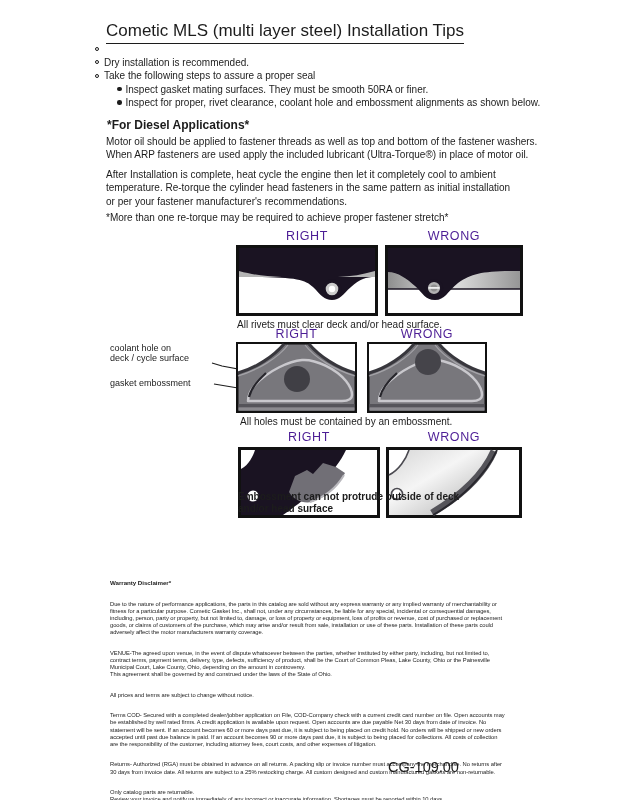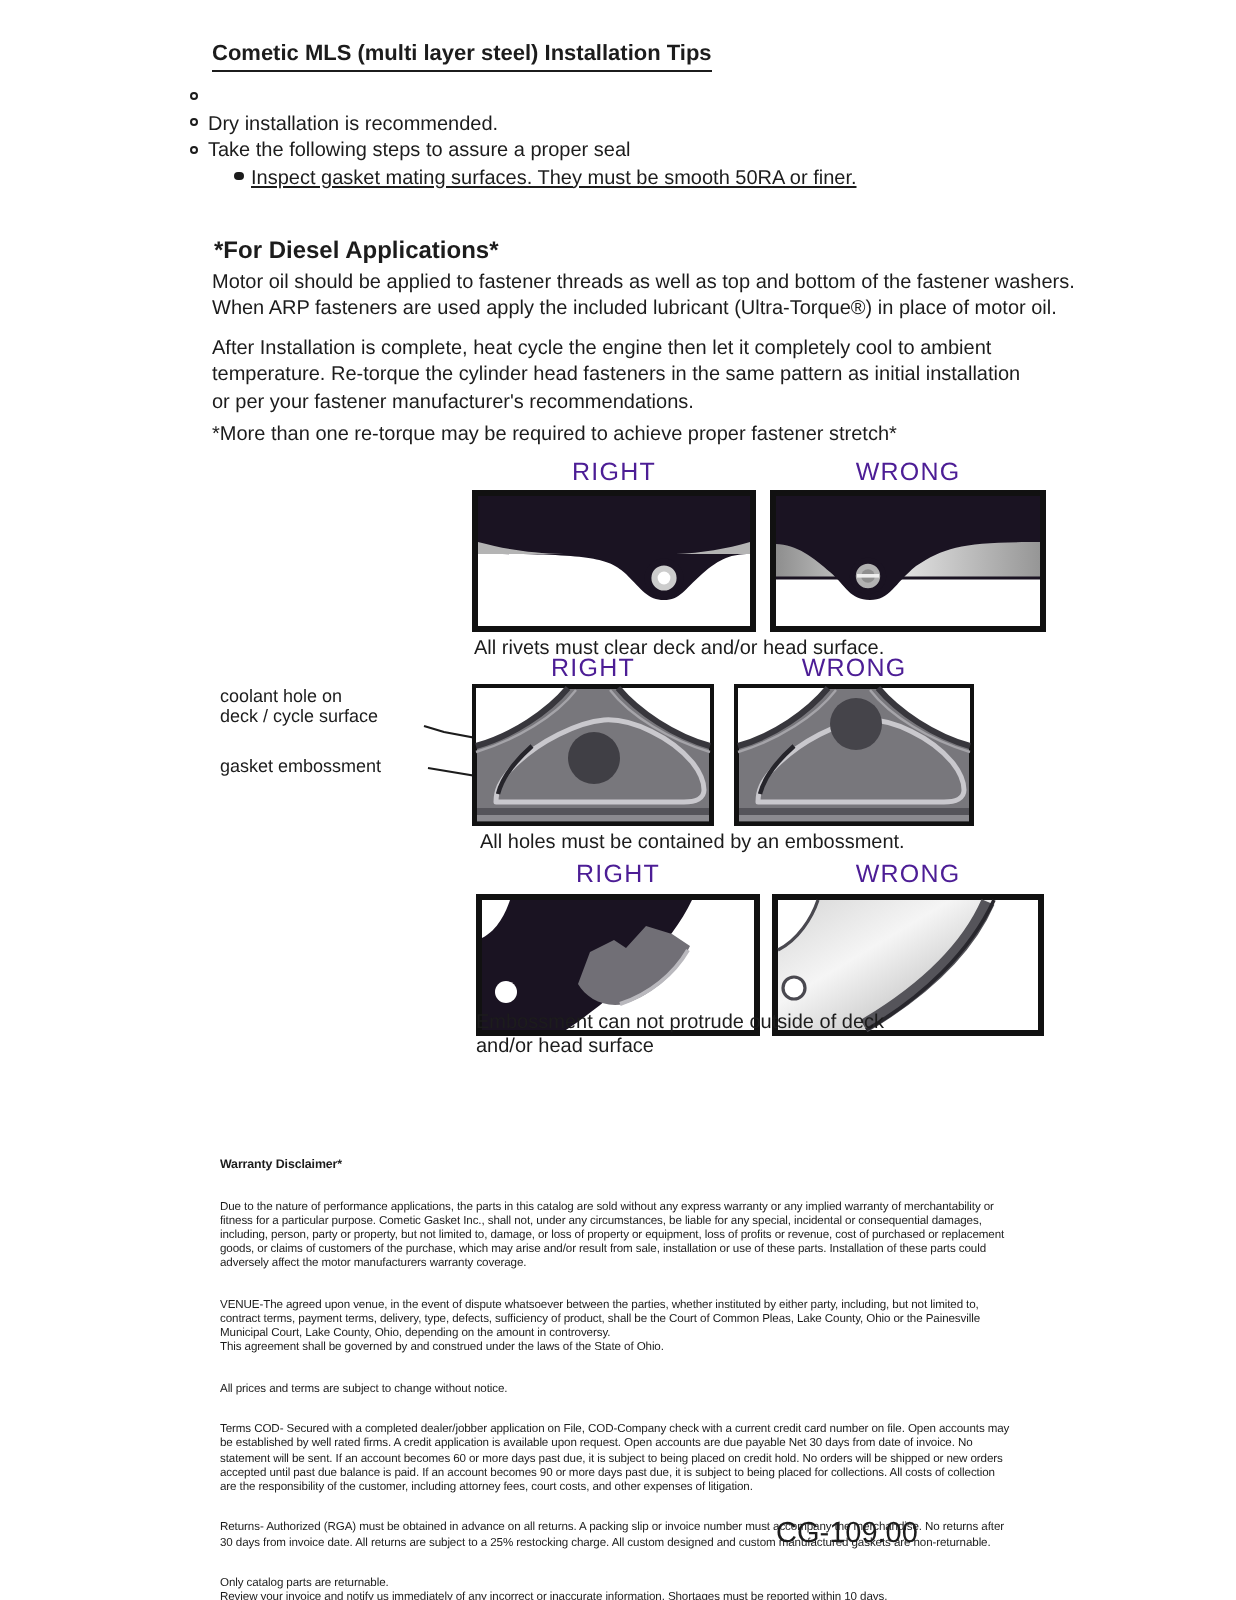--- a/index.html
+++ b/index.html
@@ -10,29 +10,29 @@
     height: 800px;
     background: #ffffff;
     font-family: "Liberation Sans", sans-serif;
     color: #1c1c1c;
     overflow: hidden;
   }
   .abs { position: absolute; }
 
   .title {
     left: 106px; top: 21px;
-    font-size: 11px; font-weight: bold;
+    font-size: 17px; font-weight: normal;
     border-bottom: 1.5px solid #1c1c1c;
     padding-bottom: 2px;
     margin: 0;
   }
 
   .tips { left: 95px; top: 42px; font-size: 10px; line-height: 13.5px; }
   .tip-row { white-space: nowrap; }
-  .tip-row.sub { margin-left: 22px; text-decoration: underline; }
+  .tip-row.sub { margin-left: 22px; }
   .ob {
     display: inline-block; width: 4px; height: 4px;
     border: 1px solid #1c1c1c; border-radius: 50%;
     margin-right: 5px; vertical-align: 1.5px;
   }
   .fb {
     display: inline-block; width: 4.5px; height: 4.5px;
     background: #1c1c1c; border-radius: 50%;
     margin-right: 4px; vertical-align: 1.5px;
   }
@@ -66,20 +66,21 @@
 
 <div class="page">
 
   <h1 class="abs title">Cometic MLS (multi layer steel) Installation Tips</h1>
 
   <div class="abs tips">
     <div class="tip-row"><span class="ob"></span></div>
     <div class="tip-row"><span class="ob"></span><span>Dry installation is recommended.</span></div>
     <div class="tip-row"><span class="ob"></span><span>Take the following steps to assure a proper seal</span></div>
     <div class="tip-row sub"><span class="fb"></span><span>Inspect gasket mating surfaces.  They must be smooth 50RA or finer.</span></div>
+    <div class="tip-row sub"><span class="fb"></span><span>Inspect for proper, rivet clearance, coolant hole and embossment alignments as shown below.</span></div>
   </div>
 
   <h2 class="abs diesel-heading">*For Diesel Applications*</h2>
   <div class="abs para para-oil">Motor oil should be applied to fastener threads as well as top and bottom of the fastener washers.
 When ARP fasteners are used apply the included lubricant (Ultra-Torque®) in place of motor oil.</div>
   <div class="abs para para-heat">After Installation is complete, heat cycle the engine then let it completely cool to ambient
 temperature. Re-torque the cylinder head fasteners in the same pattern as initial installation
 or per your fastener manufacturer's recommendations.</div>
   <div class="abs para para-note">*More than one re-torque may be required to achieve proper fastener stretch*</div>
 
@@ -180,21 +181,21 @@
       </linearGradient>
     </defs>
     <rect x="1.5" y="1.5" width="133" height="68" fill="#ffffff" stroke="#111111" stroke-width="3"></rect>
     <path d="M3,28 C13,23 20,12 23,3 L111,3 C99,29 73,52 46,68 L3,68 Z" fill="url(#g-band3)"></path>
     <path d="M3,28 C13,23 20,12 23,3" fill="none" stroke="#4a4950" stroke-width="1.6"></path>
     <path d="M108,4 C97,29 73,50 46,66" fill="none" stroke="#55545a" stroke-width="7"></path>
     <path d="M111,3 C99,29 75,52 47,68" fill="none" stroke="#28272d" stroke-width="1.8"></path>
     <circle cx="11" cy="47" r="5.5" fill="#ffffff" stroke="#4a4950" stroke-width="1.6"></circle>
   </svg>
 
-  <div class="abs dcaption" style="left:238px; top:506px; width:240px;">
+  <div class="abs dcaption" style="left:238px; top:491px; width:240px;font-weight:bold;">
     <div>Embossment can not protrude outside of deck</div>
     <div>and/or head surface</div>
   </div>
 
   <div class="abs warranty">
     <p class="w-head">Warranty Disclaimer*</p>
     <p>Due to the nature of performance applications, the parts in this catalog are sold without any express warranty or any implied warranty of merchantability or
 fitness for a particular purpose.  Cometic Gasket Inc., shall not, under any circumstances, be liable for any special, incidental or consequential damages,
 including, person, party or property, but not limited to, damage, or loss of property or equipment, loss of profits or revenue, cost of purchased or replacement
 goods, or claims of customers of the purchase, which may arise and/or result from sale, installation or use of these parts.  Installation of these parts could

